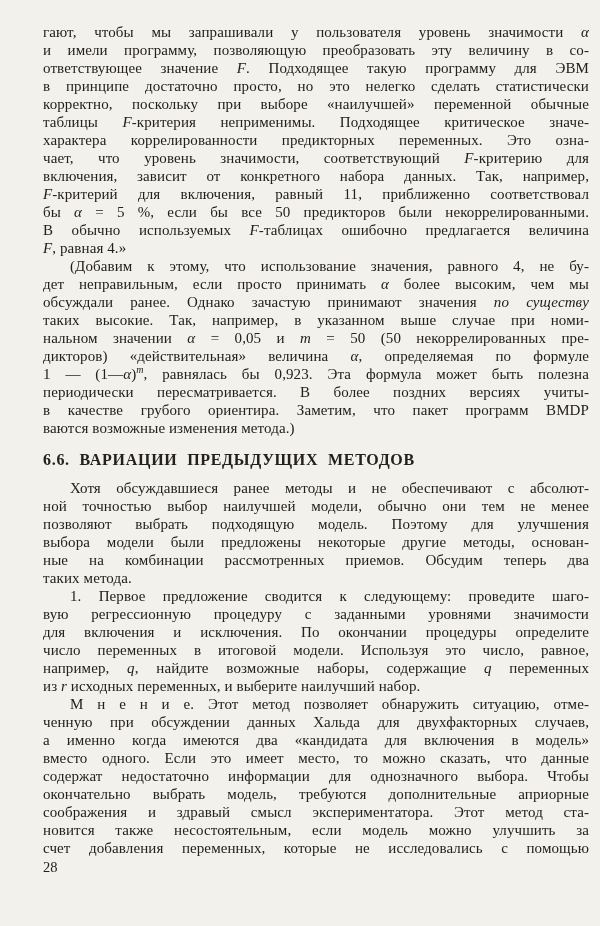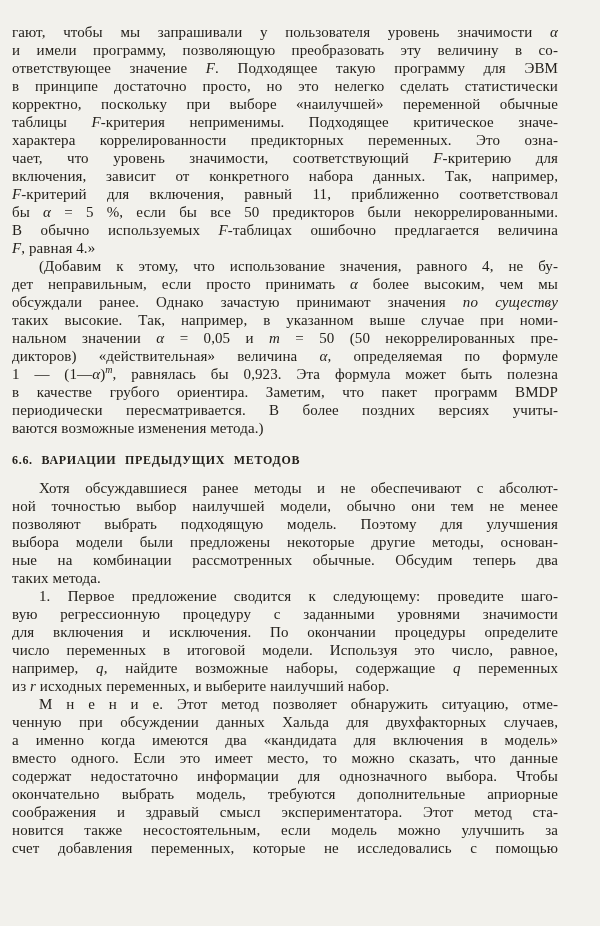--- a/index.html
+++ b/index.html
@@ -10,42 +10,42 @@
     width: 600px;
     height: 926px;
     position: relative;
     background: #f2f1ec;
     color: #24211c;
     font-family: "Liberation Serif", "DejaVu Serif", serif;
     overflow: hidden;
   }
   .text-column {
     position: absolute;
-    left: 12px;
+    left: 43px;
     top: 23px;
     width: 546px;
   }
   .para {
     margin: 0;
   }
   .line {
     font-size: 15px;
     line-height: 18px;
     text-align: justify;
     text-align-last: justify;
     letter-spacing: 0.1px;
   }
   .line.last {
     text-align-last: left;
   }
   .para.indent > .line:first-child {
     text-indent: 27px;
   }
   .heading {
-    font-size: 12px;
+    font-size: 16px;
     line-height: 18px;
     font-weight: bold;
     letter-spacing: 0.7px;
     word-spacing: 5px;
     margin: 14px 0 10px 0;
   }
   .it {
     font-style: italic;
   }
   sup {
@@ -82,31 +82,31 @@
       <div class="line last"><span class="it">F</span><span>, равная 4.»</span></div>
     </div>
     <div class="para indent">
       <div class="line"><span>(Добавим к этому, что использование значения, равного 4, не бу-</span></div>
       <div class="line"><span>дет неправильным, если просто принимать </span><span class="it">α</span><span> более высоким, чем мы</span></div>
       <div class="line"><span>обсуждали ранее. Однако зачастую принимают значения </span><span class="it">по существу</span></div>
       <div class="line"><span>таких высокие. Так, например, в указанном выше случае при номи-</span></div>
       <div class="line"><span>нальном значении </span><span class="it">α</span><span> = 0,05 и </span><span class="it">m</span><span> = 50 (50 некоррелированных пре-</span></div>
       <div class="line"><span>дикторов) «действительная» величина </span><span class="it">α</span><span>, определяемая по формуле</span></div>
       <div class="line"><span>1 — (1—</span><span class="it">α</span><span>)</span><sup>m</sup><span>, равнялась бы 0,923. Эта формула может быть полезна</span></div>
+      <div class="line"><span>периодически пересматривается. В более поздних версиях учиты-</span></div>
       <div class="line"><span>в качестве грубого ориентира. Заметим, что пакет программ BMDP</span></div>
-      <div class="line"><span>периодически пересматривается. В более поздних версиях учиты-</span></div>
       <div class="line last"><span>ваются возможные изменения метода.)</span></div>
     </div>
     <h2 class="heading">6.6. ВАРИАЦИИ ПРЕДЫДУЩИХ МЕТОДОВ</h2>
     <div class="para indent">
       <div class="line"><span>Хотя обсуждавшиеся ранее методы и не обеспечивают с абсолют-</span></div>
       <div class="line"><span>ной точностью выбор наилучшей модели, обычно они тем не менее</span></div>
       <div class="line"><span>позволяют выбрать подходящую модель. Поэтому для улучшения</span></div>
       <div class="line"><span>выбора модели были предложены некоторые другие методы, основан-</span></div>
-      <div class="line"><span>ные на комбинации рассмотренных обычные. Обсудим теперь два</span></div>
+      <div class="line"><span>ные на комбинации рассмотренных приемов. Обсудим теперь два</span></div>
       <div class="line last"><span>таких метода.</span></div>
     </div>
     <div class="para indent">
       <div class="line"><span>1. Первое предложение сводится к следующему: проведите шаго-</span></div>
       <div class="line"><span>вую регрессионную процедуру с заданными уровнями значимости</span></div>
       <div class="line"><span>для включения и исключения. По окончании процедуры определите</span></div>
       <div class="line"><span>число переменных в итоговой модели. Используя это число, равное,</span></div>
       <div class="line"><span>например, </span><span class="it">q</span><span>, найдите возможные наборы, содержащие </span><span class="it">q</span><span> переменных</span></div>
       <div class="line last"><span>из </span><span class="it">r</span><span> исходных переменных, и выберите наилучший набор.</span></div>
     </div>
@@ -114,14 +114,15 @@
       <div class="line"><span>М н е н и е.  Этот метод позволяет обнаружить ситуацию, отме-</span></div>
       <div class="line"><span>ченную при обсуждении данных Хальда для двухфакторных случаев,</span></div>
       <div class="line"><span>а именно когда имеются два «кандидата для включения в модель»</span></div>
       <div class="line"><span>вместо одного. Если это имеет место, то можно сказать, что данные</span></div>
       <div class="line"><span>содержат недостаточно информации для однозначного выбора. Чтобы</span></div>
       <div class="line"><span>окончательно выбрать модель, требуются дополнительные априорные</span></div>
       <div class="line"><span>соображения и здравый смысл экспериментатора. Этот метод ста-</span></div>
       <div class="line"><span>новится также несостоятельным, если модель можно улучшить за</span></div>
       <div class="line"><span>счет добавления переменных, которые не исследовались с помощью</span></div>
     </div>
+    <div class="page-number">28</div>
   </div>
 <div class="text-column" style="top: auto; bottom: 0;"></div>
 
 </body></html>

